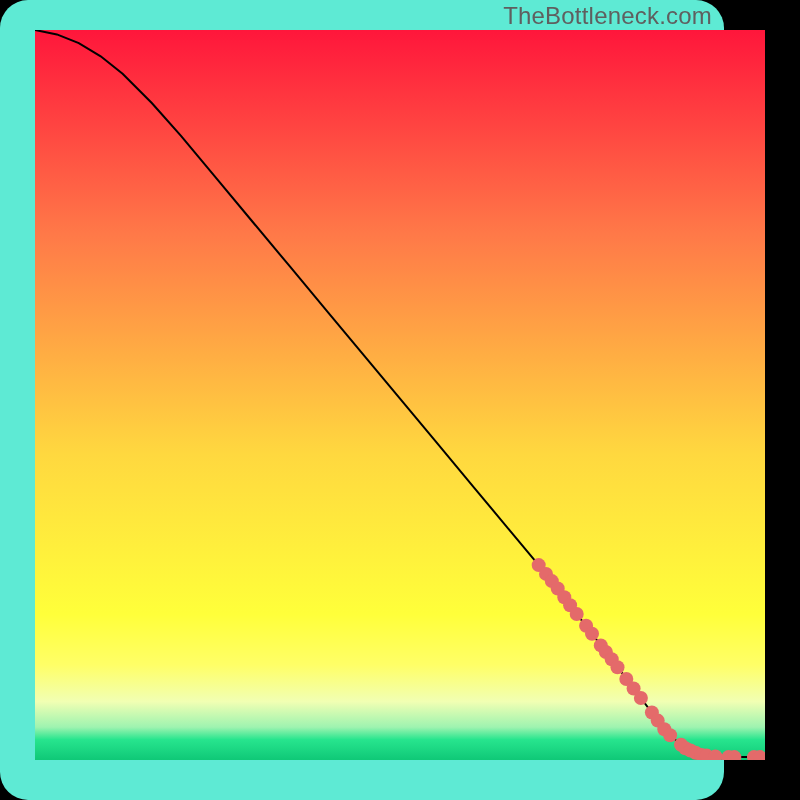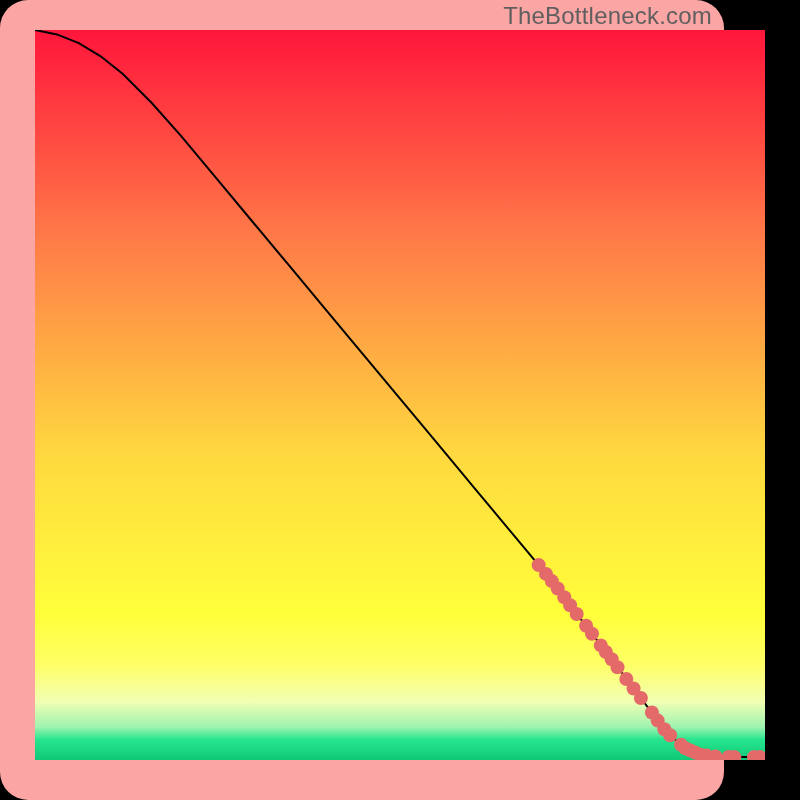--- a/index.html
+++ b/index.html
@@ -8,21 +8,21 @@
     width: 800px;
     height: 800px;
     background: #000;
     overflow: hidden;
     font-family: Arial, Helvetica, sans-serif;
   }
   .frame {
     position: relative;
     width: 724px;
     height: 800px;
-    background: #fca5a5;
+    background: #5eead4;
     border-radius: 28px;
   }
   .watermark {
     position: absolute;
     top: 2px;
     right: 12px;
     color: #5f5f5f;
     font-size: 24px;
     font-weight: 400;
     letter-spacing: 0.2px;

